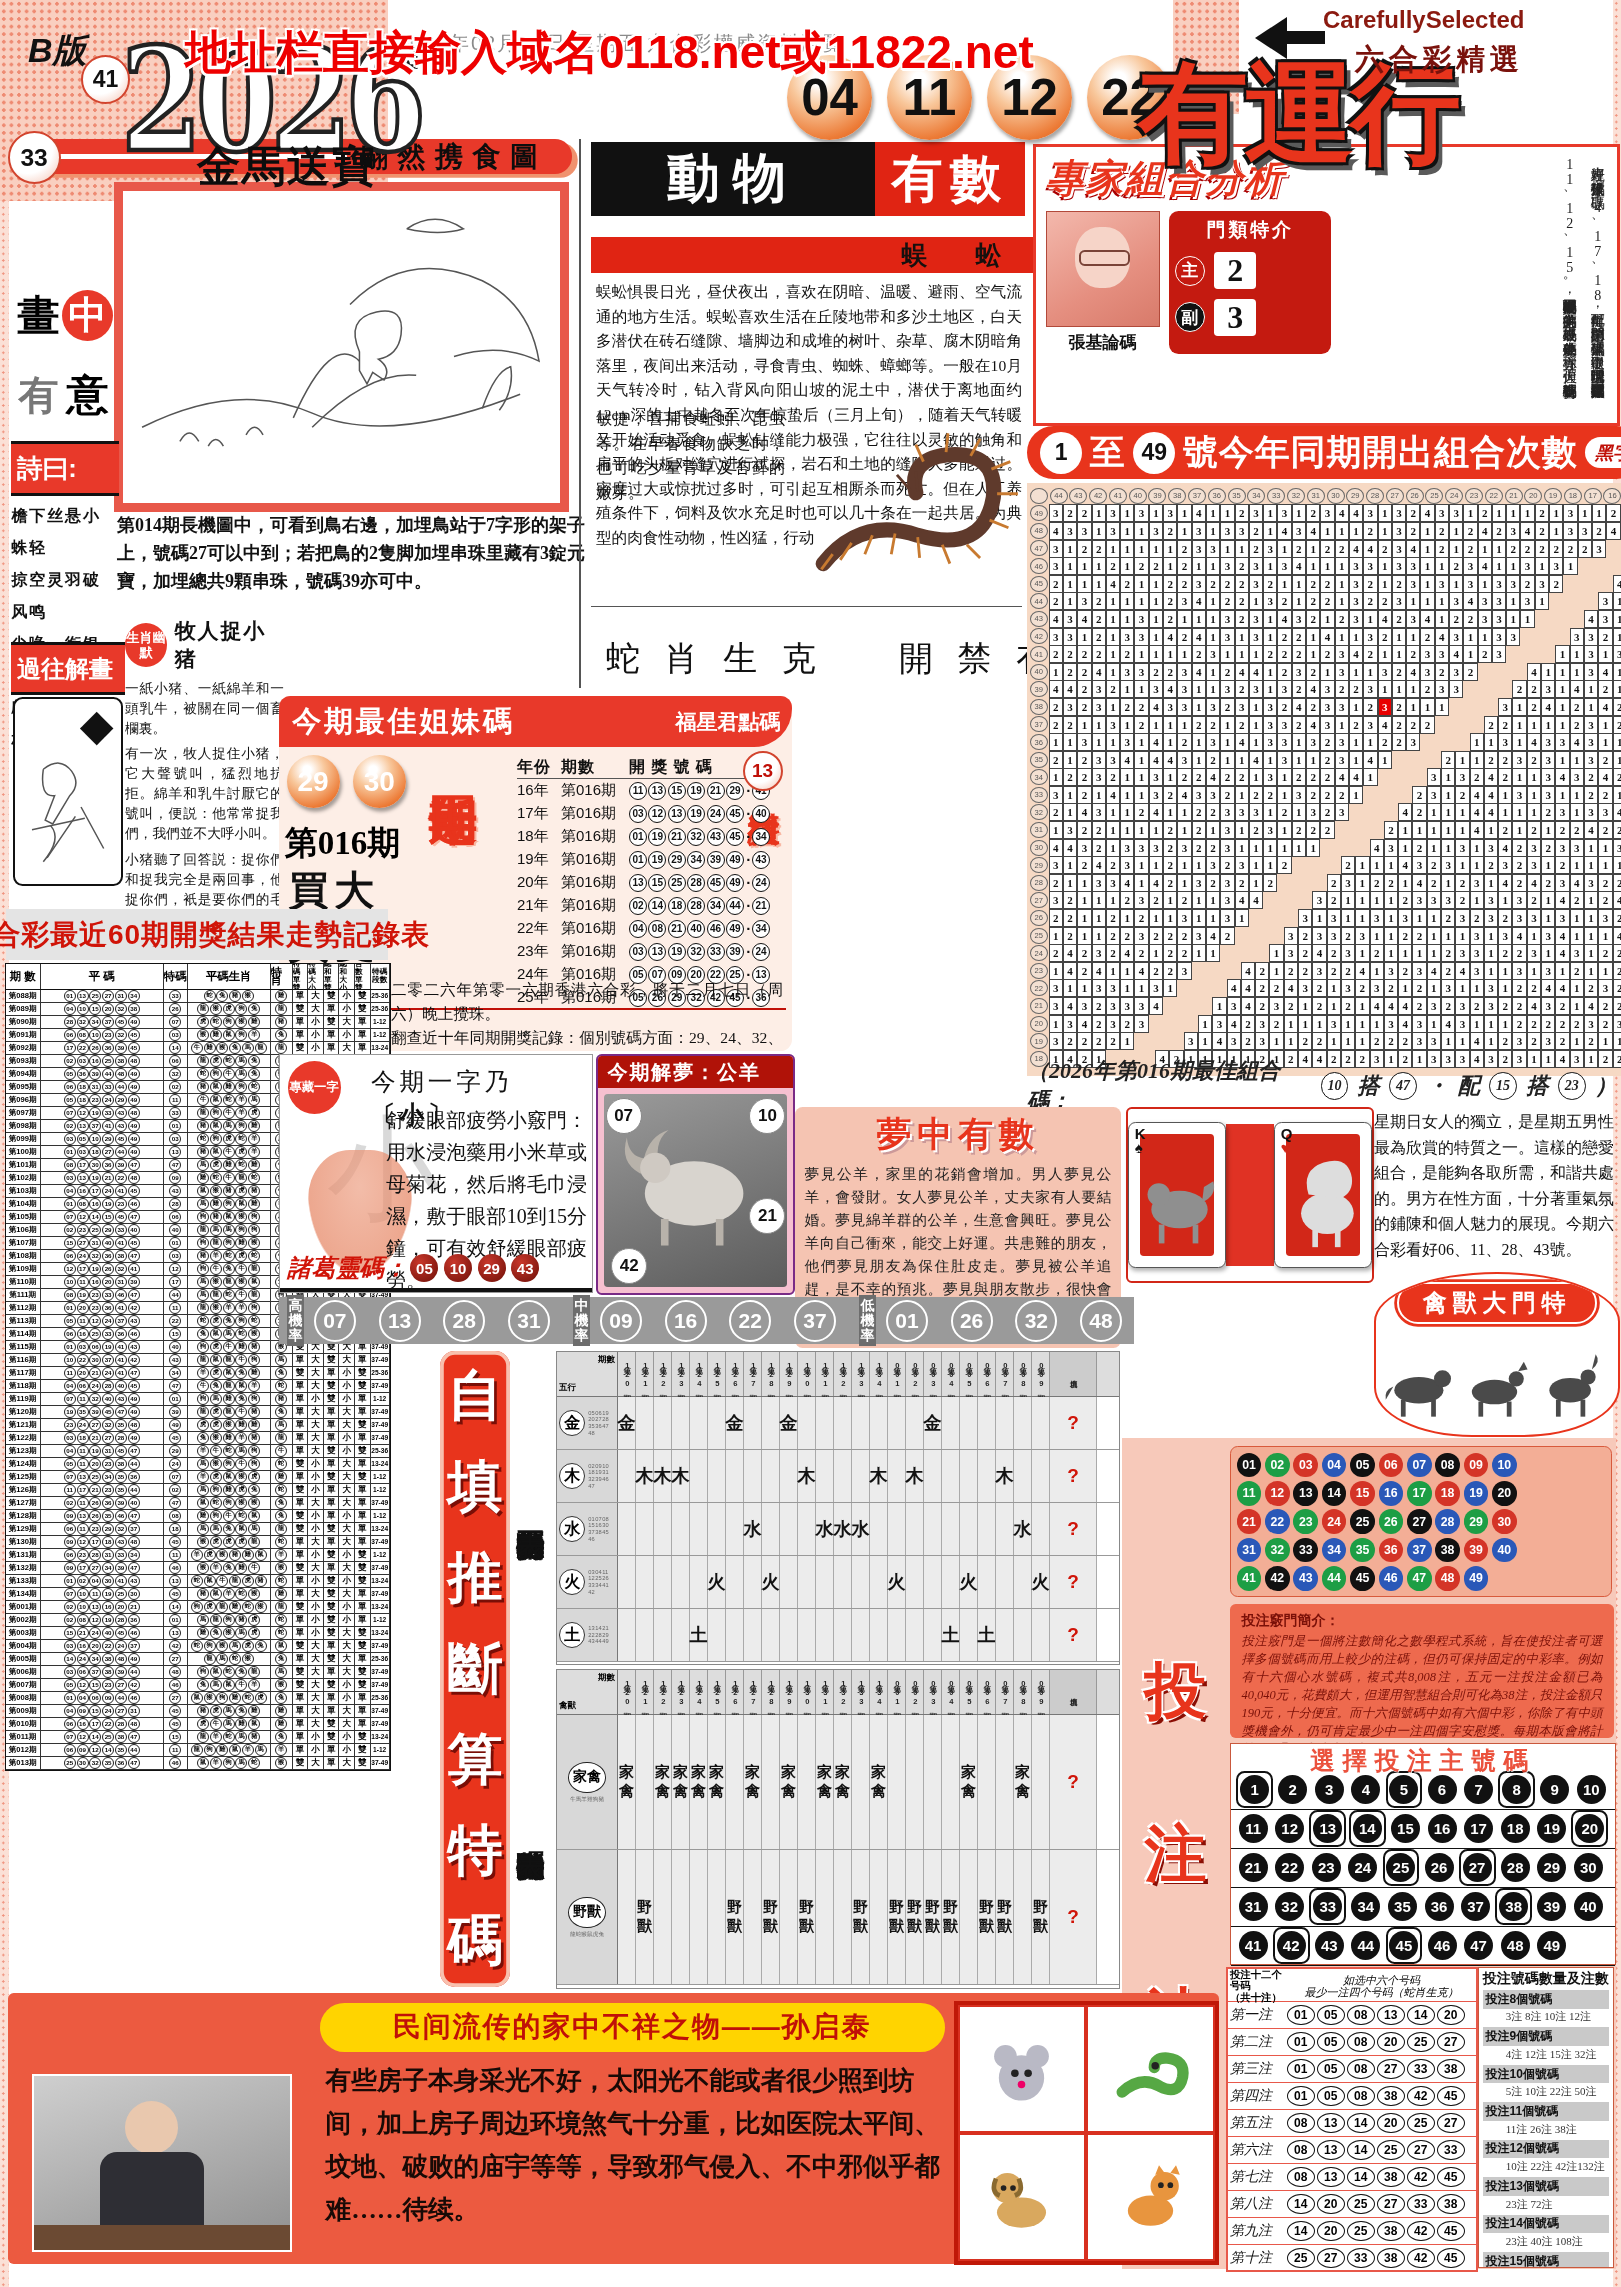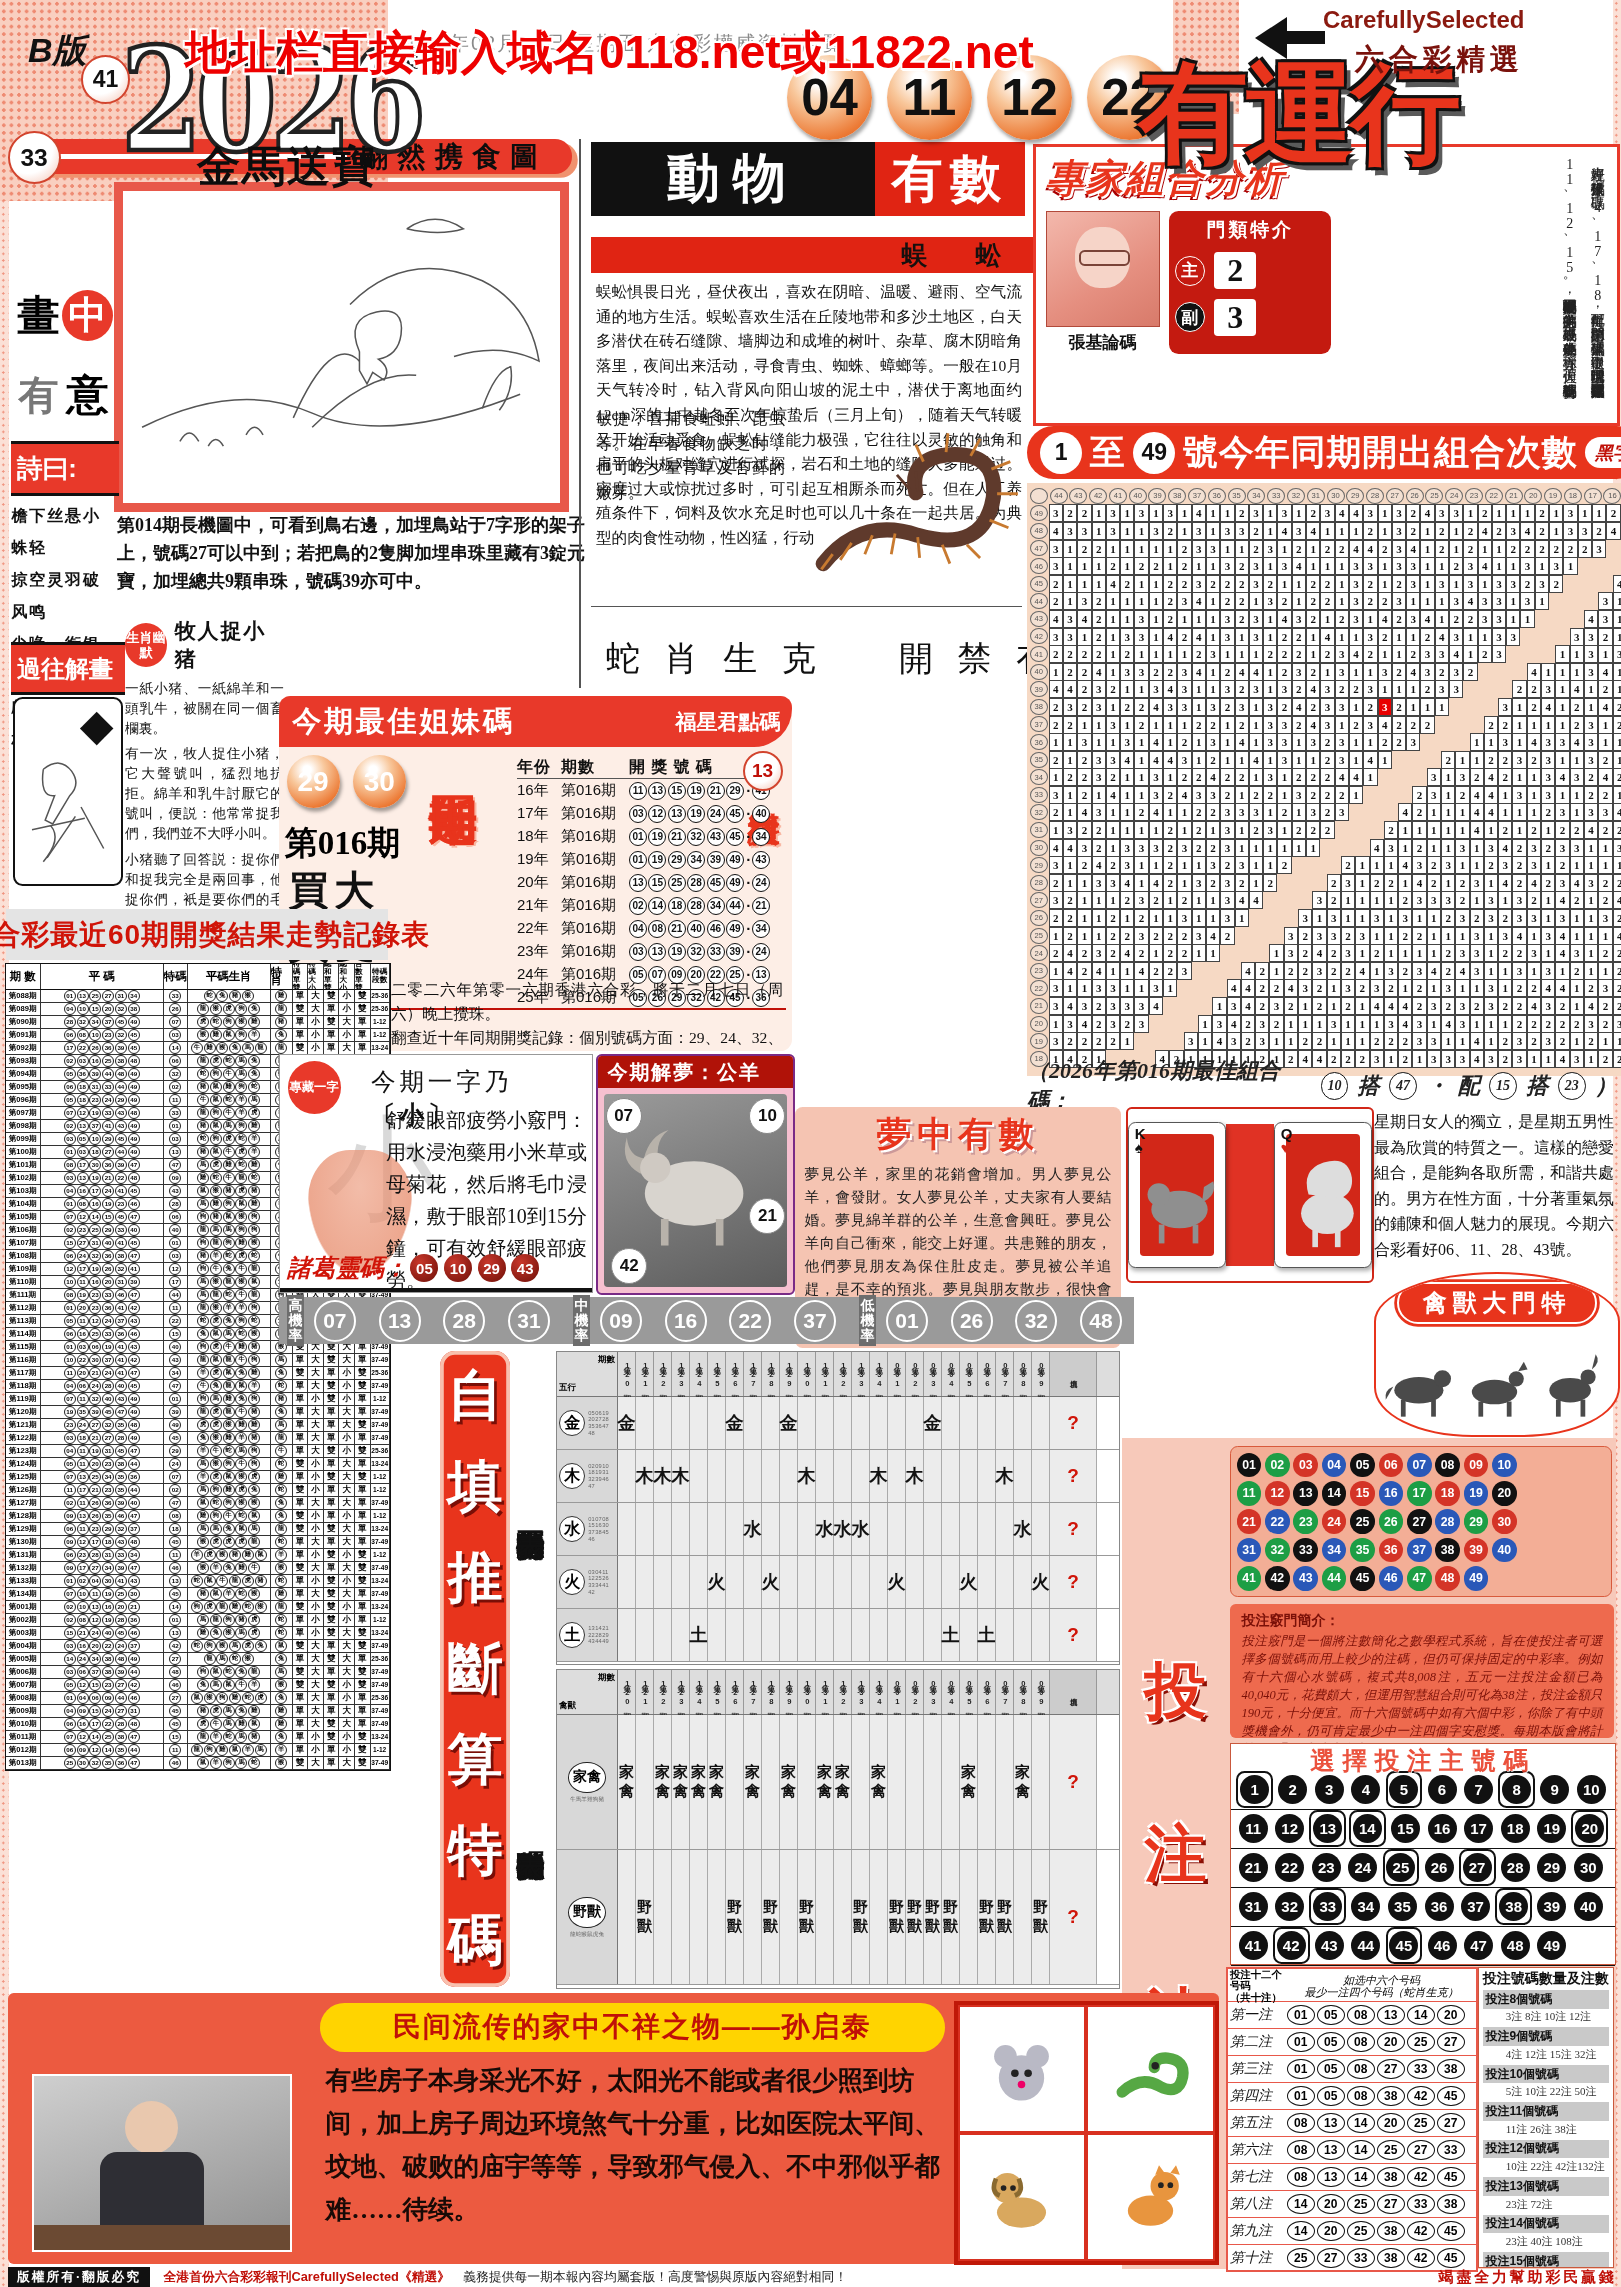--- a/index.html
+++ b/index.html
@@ -4602,22 +4602,15 @@
             <ellipse cx="45" cy="60" rx="24" ry="16" fill="#e8953e"></ellipse>
             <circle cx="60" cy="34" r="15" fill="#e8953e"></circle>
             <path d="M50 22 l4 -10 l6 8 M66 20 l6 -8 l4 10" fill="#e8953e"></path>
             <circle cx="56" cy="33" r="3" fill="#222"></circle>
             <circle cx="66" cy="33" r="3" fill="#222"></circle>
           </svg>
         </div>
     </div>
   </div>
 
-  <div class="abs foot" style="left:7.6px;top:2269px;width:1609px;height:17px">
-    <div class="footL">版權所有·翻版必究</div>
-    <div class="footR1">全港首份六合彩彩報刊CarefullySelected《精選》</div>
-    <div class="footR2">義務提供每一期本報內容均屬套版！高度警惕與原版內容絕對相同！</div>
-    <div style="flex:1"></div>
-    <div class="footR3">竭盡全力幫助彩民贏錢</div>
-  </div>
 
 </div>
 
 
 </body></html>

